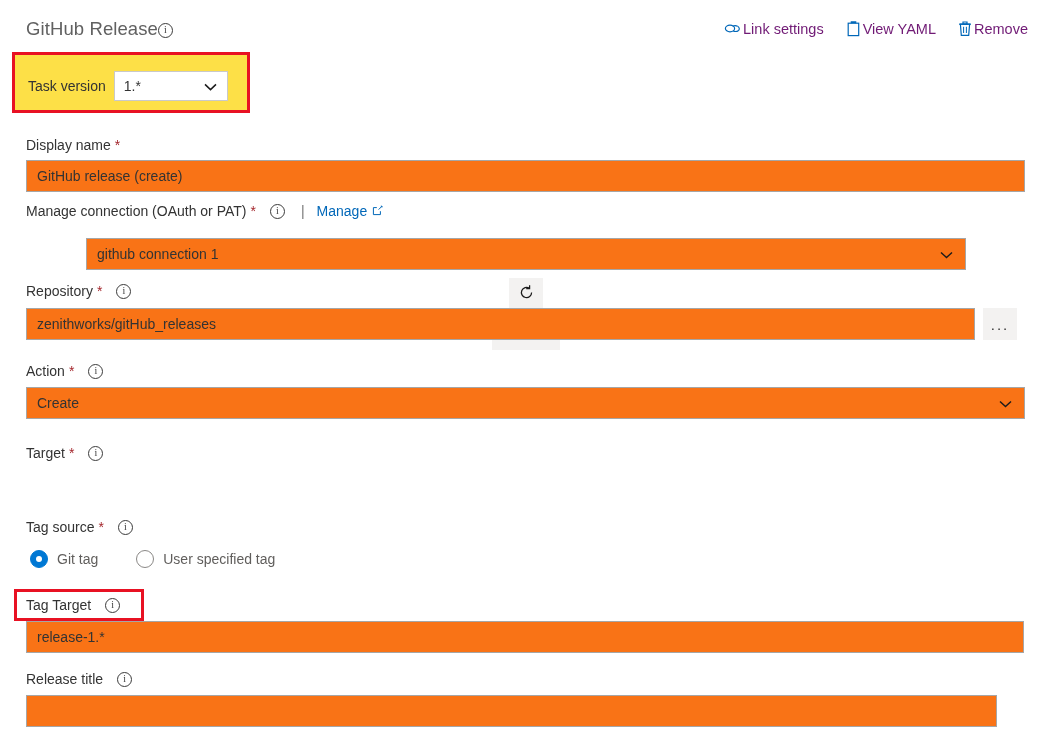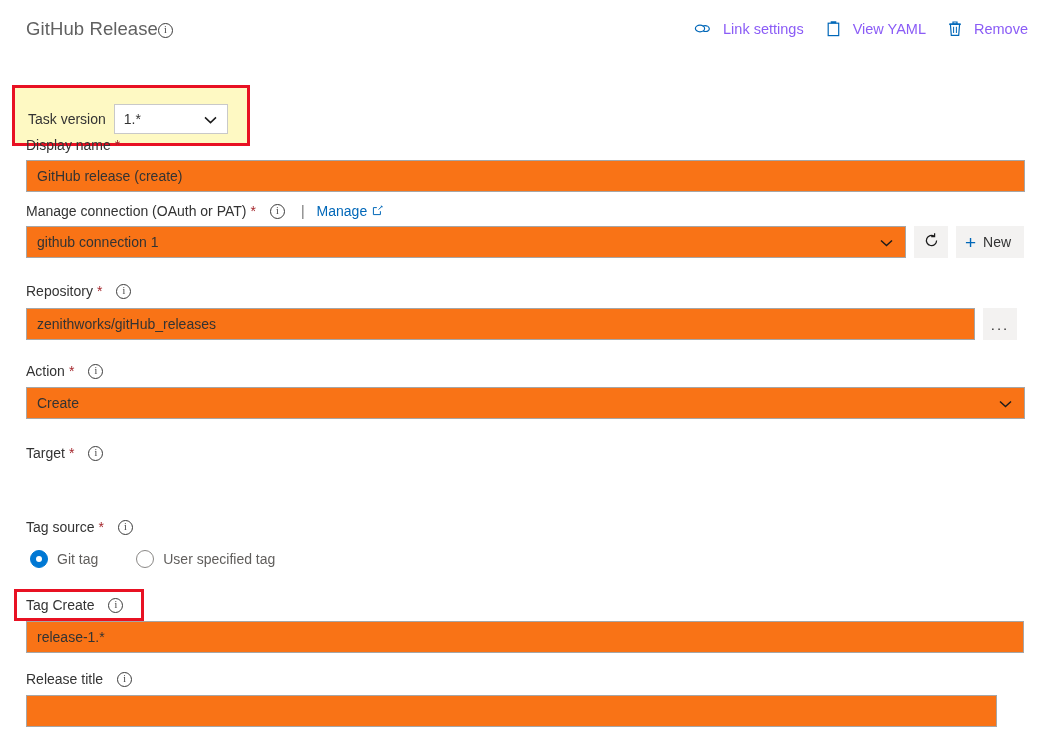--- a/index.html
+++ b/index.html
@@ -21,39 +21,39 @@
     font-size: 18.5px; color: #616161; font-weight: 400; letter-spacing: .1px;
     white-space: nowrap;
   }
   .title-info { position: absolute; left: 158px; top: 23px; }
 
   .header-actions {
     position: absolute; right: 22px; top: 20px;
     display: flex; align-items: center; gap: 22px;
   }
   .hdr-btn {
-    display: flex; align-items: center; gap: 12px;
-    color: #8b5cf6; font-size: 14.5px; cursor: pointer; white-space: nowrap;
+    display: flex; align-items: center; gap: 2px;
+    color: #701a75; font-size: 14.5px; cursor: pointer; white-space: nowrap;
   }
   .hdr-btn svg { display:block; }
 
   
   .info-icon {
     display: inline-flex; align-items: center; justify-content: center;
     width: 15px; height: 15px; border: 1px solid #3b3b3b; border-radius: 50%;
     font-size: 10px; line-height: 1; color: #3b3b3b;
     font-family: "Liberation Serif", serif; cursor: pointer;
     vertical-align: middle;
   }
   .info-icon i { font-style: normal; position: relative; top: -0.5px; }
 
   
   .taskversion-wrap {
     position: absolute; left: 12px; top: 52px; width: 238px; height: 61px;
-    border: 3px solid #e81123; background: #fef9c3; margin-top: 33px;
+    border: 3px solid #e81123; background: #fde047;
   }
   .tv-row { position:absolute; left: 13px; top: 16px; display:flex; align-items:center; }
   .tv-label { font-size: 14px; color: #333; margin-right: 8px; white-space: nowrap; }
   .tv-select {
     position: relative; width: 114px; height: 30px;
     border: 1px solid #c9c9c9; background:#fff;
     display:flex; align-items:center; padding-left: 9px;
     font-size: 14px; color: #333; cursor: pointer;
   }
   .tv-select .chev { position:absolute; right: 10px; top: 50%; transform: translateY(-50%); }
@@ -207,21 +207,21 @@
           <span>Manage</span>
           <span>
             <svg width="11" height="11" viewBox="0 0 11 11">
               <path d="M8.8 1.2 H10 V2.4" stroke="#0067b8" stroke-width="1" fill="none"></path>
               <path d="M10 1.2 L6.6 4.6" stroke="#0067b8" stroke-width="1" fill="none"></path>
               <path d="M8.4 6.2 V9.6 H1.4 V2.6 H4.8" stroke="#0067b8" stroke-width="1" fill="none"></path>
             </svg>
           </span>
         </span>
       </div>
-      <div class="row" style="margin-top:7px;">
+      <div class="row" style="margin-top:19px;flex-direction:column;">
         <div class="input select-box" style="width:880px;">
           <span>github connection 1</span>
           <span class="chev">
             <svg width="13" height="8" viewBox="0 0 13 8">
                 <path d="M1 1.4 L6.5 6.6 L12 1.4" fill="none" stroke="#1b1b1b" stroke-width="1.4"></path>
               </svg>
           </span>
         </div>
         <div class="sq-btn">
           <span>
@@ -299,21 +299,21 @@
         </div>
         <div class="radio">
           <span class="rdot"></span>
           <span class="rlabel">User specified tag</span>
         </div>
       </div>
     </div>
 
     <div class="field" style="position:absolute; left:26px; top:477px; width:998px;">
       <div class="flabel">
-        <span>Tag Create</span>
+        <span>Tag Target</span>
         <span class="info-icon">
             <i>i</i>
           </span>
       </div>
       <div class="input" style="margin-top:8px; width:998px;">
         <span>release-1.*</span>
       </div>
     </div>
 
     <div class="field" style="position:absolute; left:26px; top:551px; width:971px;">

